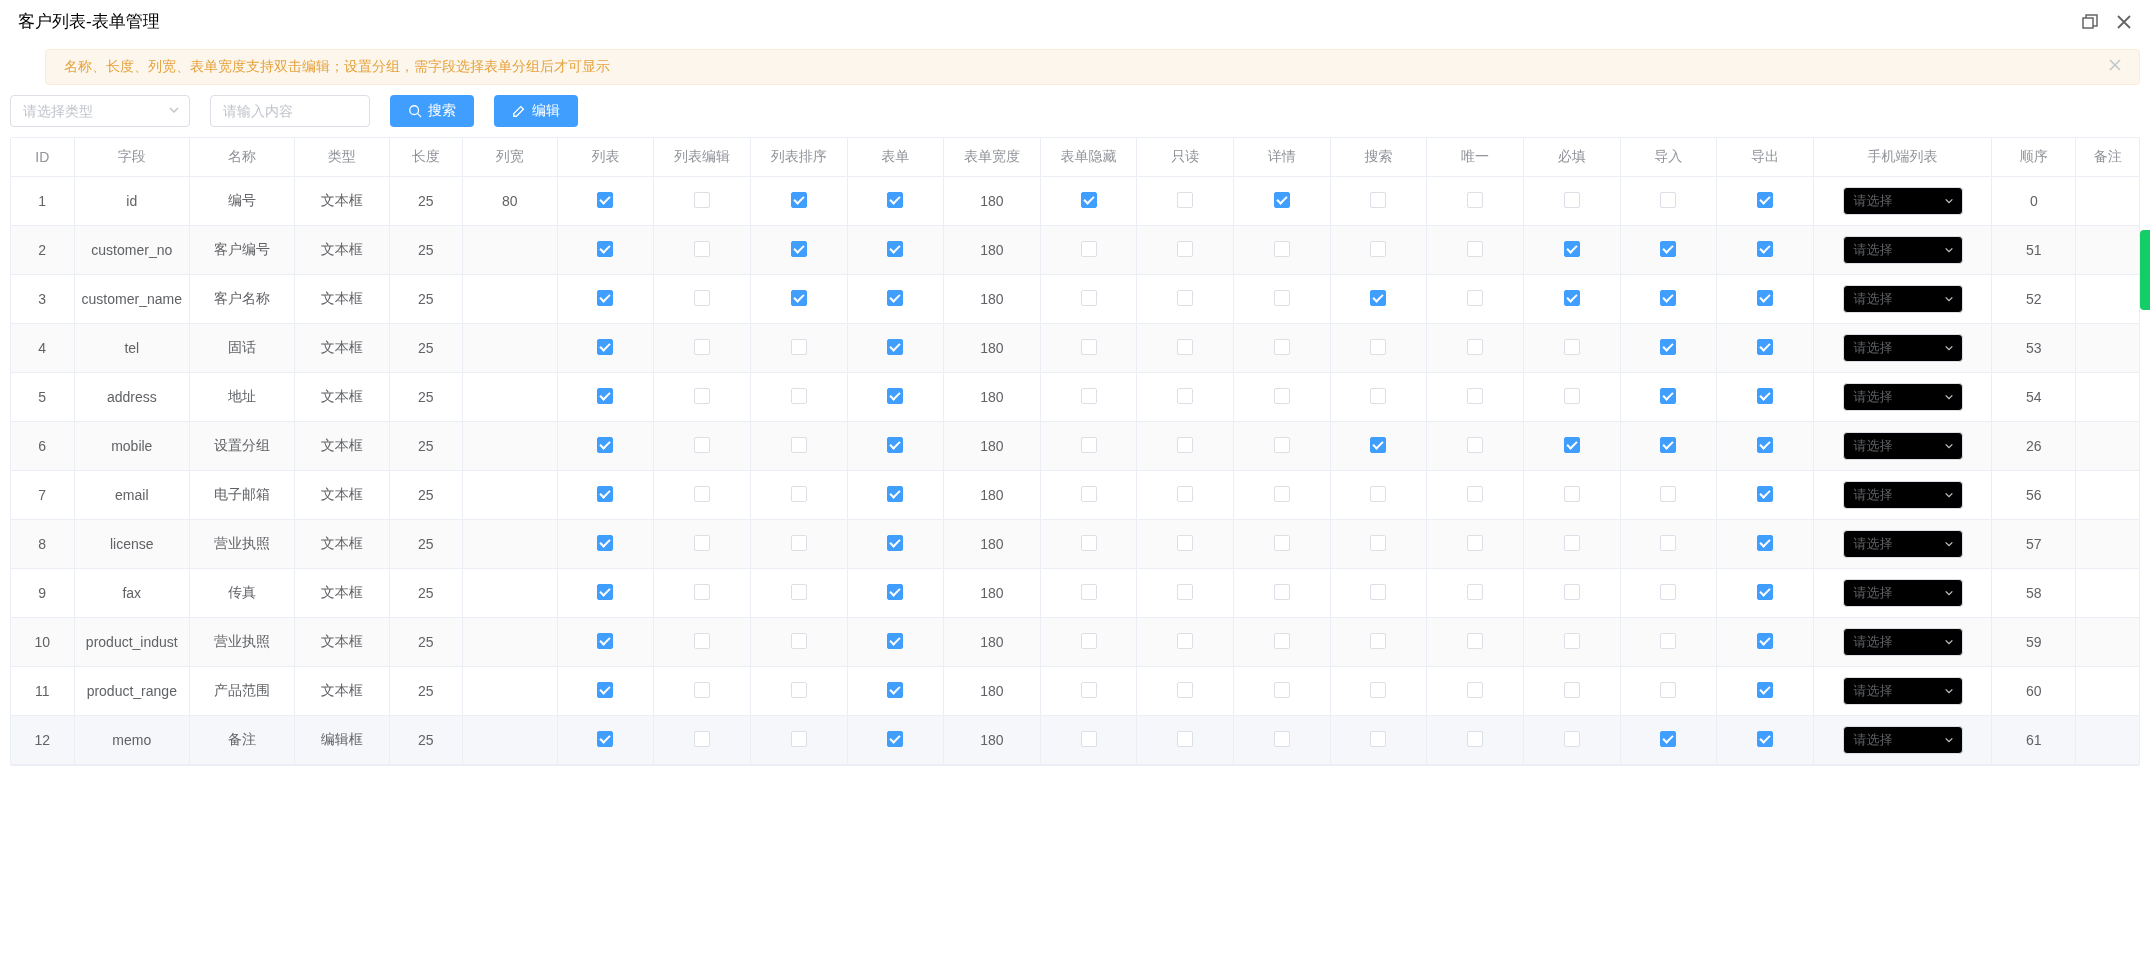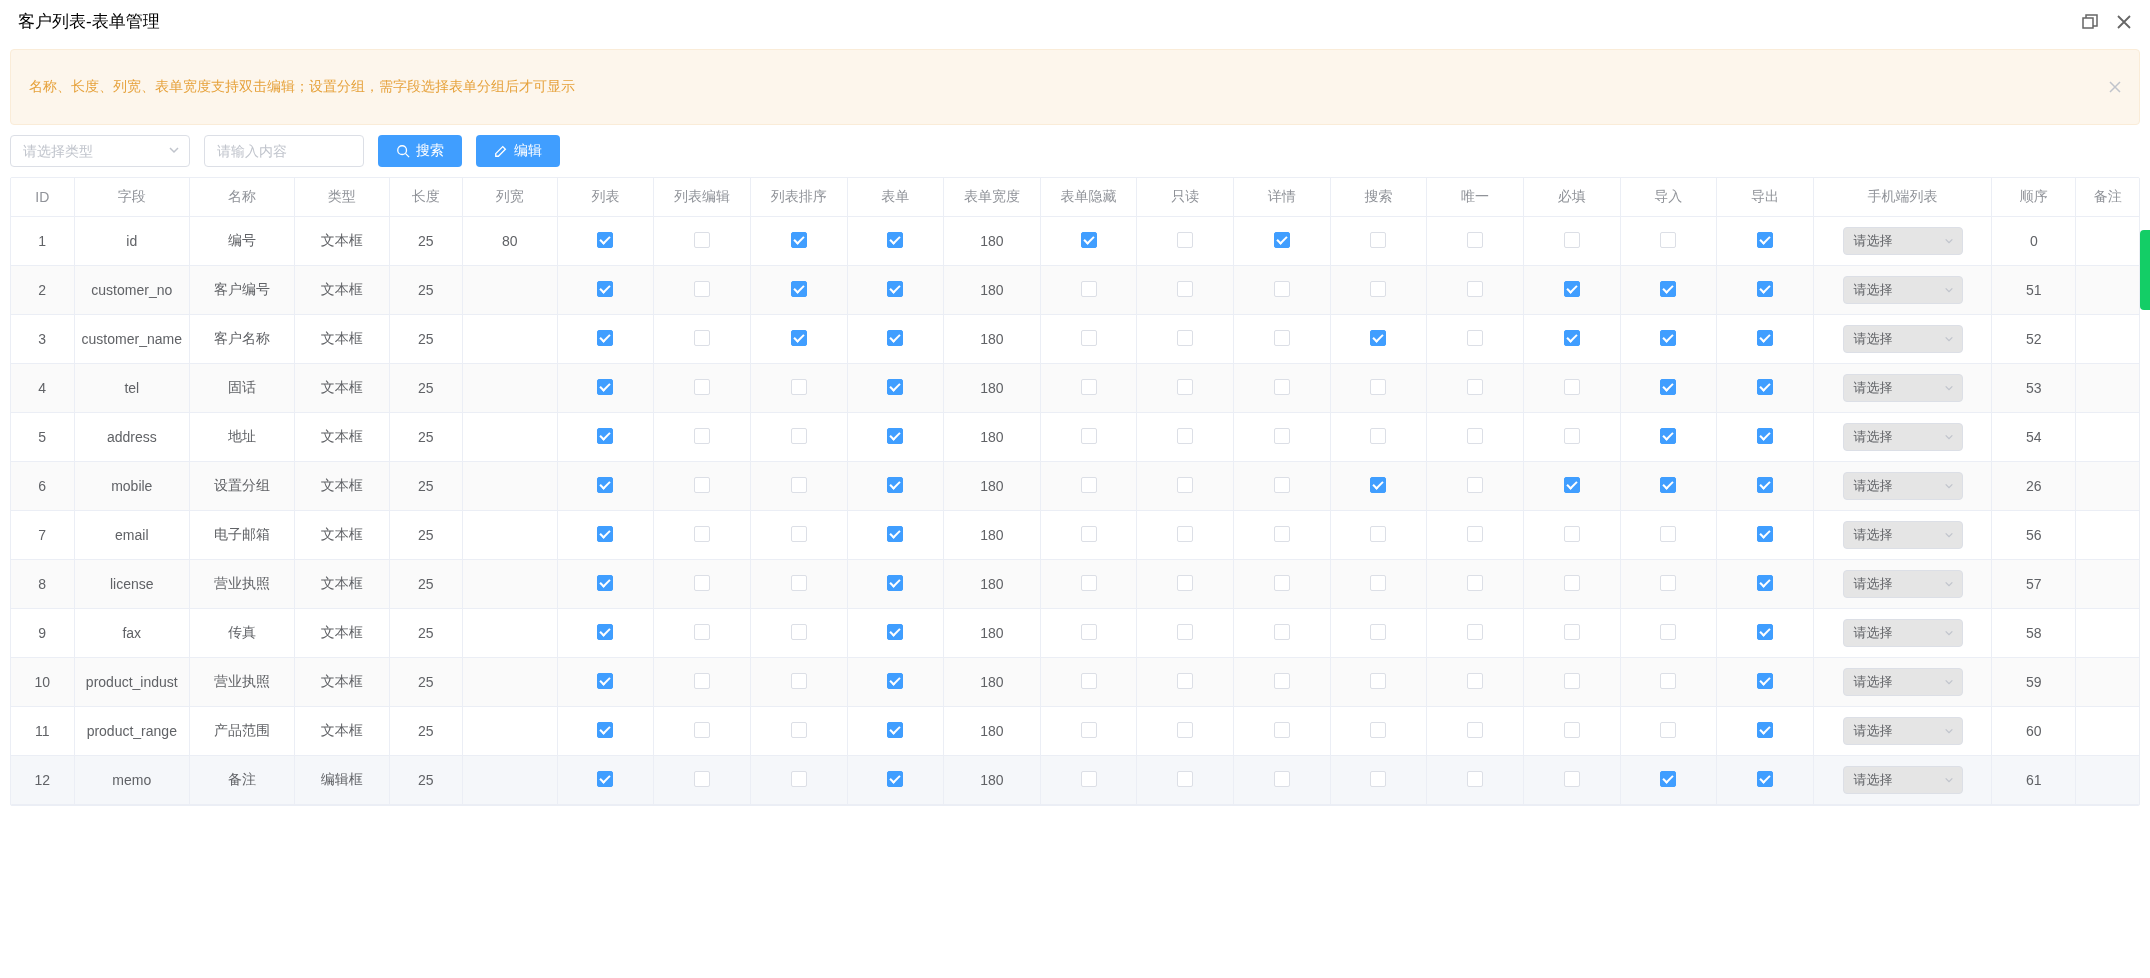--- a/index.html
+++ b/index.html
@@ -5,24 +5,24 @@
 * { box-sizing: border-box; margin: 0; padding: 0; }
 body { font-family: -apple-system, BlinkMacSystemFont, "Segoe UI", "PingFang SC", "Microsoft YaHei", sans-serif; font-size: 14px; color: #333; background: #fff; }
 
 .modal-header { display: flex; align-items: center; justify-content: space-between; padding: 10px 18px; }
 .modal-header .title { font-size: 17px; color: #000; }
 .modal-header .controls { display: flex; gap: 18px; align-items: center; }
 .modal-header .icon-btn { cursor: pointer; color: #666; display: inline-flex; }
 
 .content-pad { padding: 6px 10px 10px 10px; }
 
-.alert { background: #fdf6ec; border: 1px solid #faecd8; color: #E6A23C; padding: 28px 18px; border-radius: 4px; display: flex; align-items: flex-end; justify-content: space-between; margin-bottom: 10px; }
+.alert { background: #fdf6ec; border: 1px solid #faecd8; color: #E6A23C; padding: 8px 18px; border-radius: 4px; display: flex; align-items: flex-start; justify-content: space-between; margin-bottom: 10px; margin-left: 35px; }
 .alert .close-icon { color: #c0c4cc; cursor: pointer; font-size: 14px; }
 
-.toolbar { display: flex; gap: 14px; margin-bottom: 10px; }
+.toolbar { display: flex; gap: 20px; margin-bottom: 10px; }
 .select { position: relative; width: 180px; }
 .select input, .input input { width: 100%; height: 32px; border: 1px solid #dcdfe6; border-radius: 4px; padding: 0 30px 0 12px; font-size: 14px; color: #606266; outline: none; }
 .select input::placeholder, .input input::placeholder { color: #c0c4cc; }
 .select .arrow { position: absolute; right: 10px; top: 50%; transform: translateY(-50%); color: #c0c4cc; pointer-events: none; }
 .input { width: 160px; }
 
 .btn { display: inline-flex; align-items: center; height: 32px; padding: 0 18px; border-radius: 4px; font-size: 14px; cursor: pointer; border: none; color: #fff; gap: 6px; }
 .btn-primary { background: #409eff; }
 .btn svg { width: 14px; height: 14px; }
 
@@ -31,21 +31,21 @@
 th, td { border-right: 1px solid #ebeef5; border-bottom: 1px solid #ebeef5; text-align: center; padding: 10px 6px; color: #606266; font-weight: normal; word-break: break-all; vertical-align: middle; }
 th { background: #fff; font-weight: 500; color: #909399; font-size: 14px; }
 tbody tr:nth-child(even) { background: #fafafa; }
 tbody tr.hover { background: #f5f7fa; }
 th:last-child, td:last-child { border-right: none; }
 
 .cb { width: 16px; height: 16px; display: inline-block; border: 1px solid #dcdfe6; border-radius: 2px; position: relative; background: #fff; }
 .cb.checked { background: #409eff; border-color: #409eff; }
 .cb.checked::after { content: ""; position: absolute; left: 4px; top: 1px; width: 4px; height: 8px; border: solid #fff; border-width: 0 2px 2px 0; transform: rotate(45deg); }
 
-.mini-select { display: inline-flex; align-items: center; justify-content: space-between; width: 120px; height: 28px; border: 1px solid #dcdfe6; border-radius: 4px; padding: 0 8px 0 10px; background: #e5e5e5; color: #606266; font-size: 13px; }
+.mini-select { display: inline-flex; align-items: center; justify-content: space-between; width: 120px; height: 28px; border: 1px solid #dcdfe6; border-radius: 4px; padding: 0 8px 0 10px; background: #000000; color: #606266; font-size: 13px; }
 .mini-select .arrow { color: #c0c4cc; }
 
 .floating-tab { position: fixed; right: 0; top: 230px; width: 10px; height: 80px; background: #13ce66; border-radius: 4px 0 0 4px; }
 
 .col-id { width: 60px; }
 .col-field { width: 110px; }
 .col-name { width: 100px; }
 .col-type { width: 90px; }
 .col-len { width: 70px; }
 .col-cw { width: 90px; }

